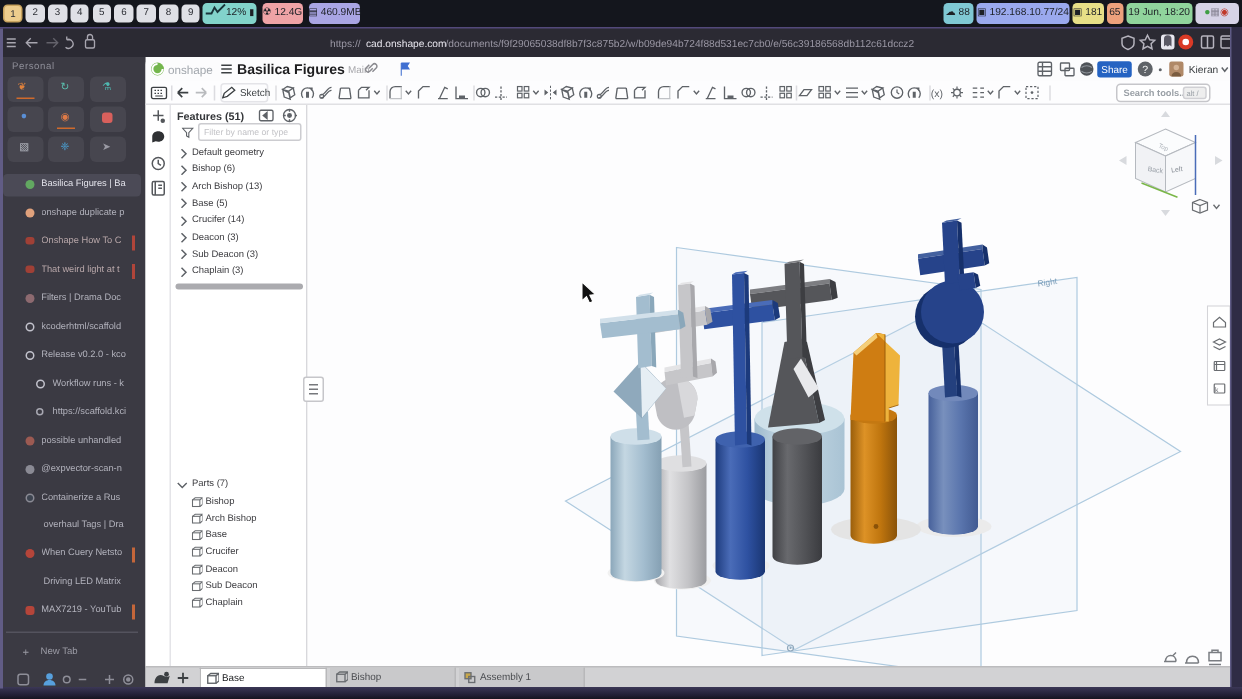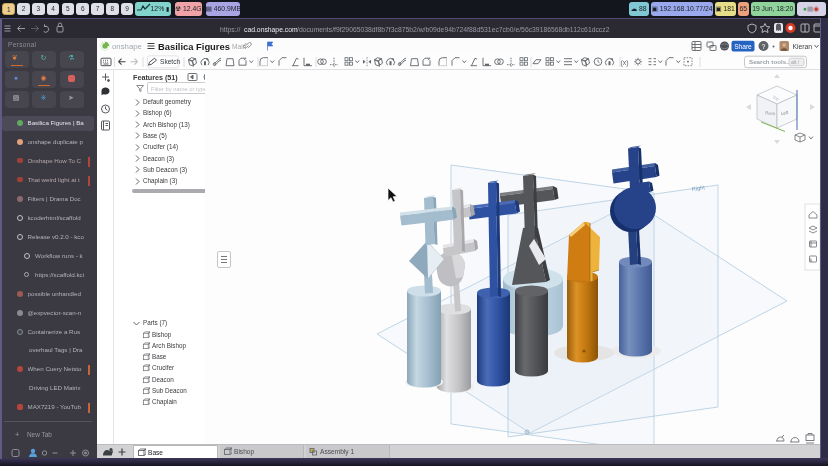--- a/index.html
+++ b/index.html
@@ -406,21 +406,21 @@
             <circle cx="11.5" cy="10.5" r="1" fill="#55585c"></circle>
           <path d="M4.5 21c0-2 1.7-3.5 4-3.5s4 1.5 4 3.5-1.7 3.5-4 3.5c-0.6 0-1.2-0.1-1.7-0.3L4.5 25z" fill="#2f3134" stroke="none"></path>
           <circle cx="8.5" cy="39" r="4"></circle>
             <path d="M8.5 36.5v2.5l1.8 1.2"></path>
           <rect x="4.5" y="51" width="8" height="9" rx="1"></rect>
             <path d="M6.5 51v9 M8.5 53.5h2.5 M8.5 55.5h2.5"></path>
         </g>
       </svg>
     </div>
 
-    <div class="abs" style="left:32px;top:32px;width:91px;height:374px;background:#fff;border-right:1px solid #d8d8dc;">
+    <div class="abs" style="left:17px;top:32px;width:91px;height:374px;background:#fff;border-right:1px solid #d8d8dc;">
 
       <div class="abs" style="left:4px;top:3px;font-size:7.2px;font-weight:bold;color:#35373a;">Features (51)</div>
       <svg class="abs" style="left:58px;top:2px;" width="30" height="10" viewBox="0 0 30 10">
         <g stroke="#5f6368" stroke-width="0.9" fill="none">
           <rect x="1" y="1.5" width="9" height="7" rx="1"></rect>
             <path d="M3.5 5l2.5-2v4z" fill="#5f6368"></path>
           <circle cx="21" cy="5" r="4"></circle>
             <circle cx="21" cy="5" r="1.2" fill="#5f6368"></circle>
             <path d="M21 1v1.5 M21 7.5V9 M17 5h1.5 M24.5 5H26"></path>
         </g>

